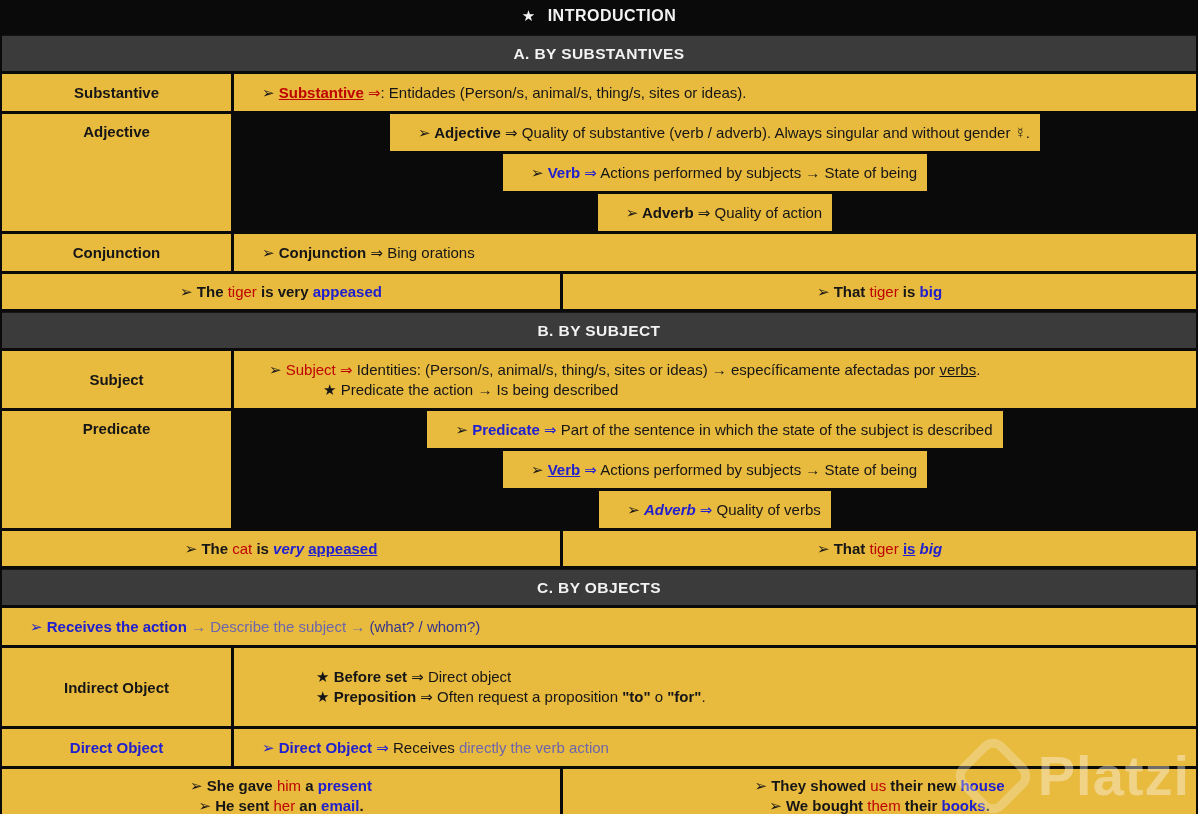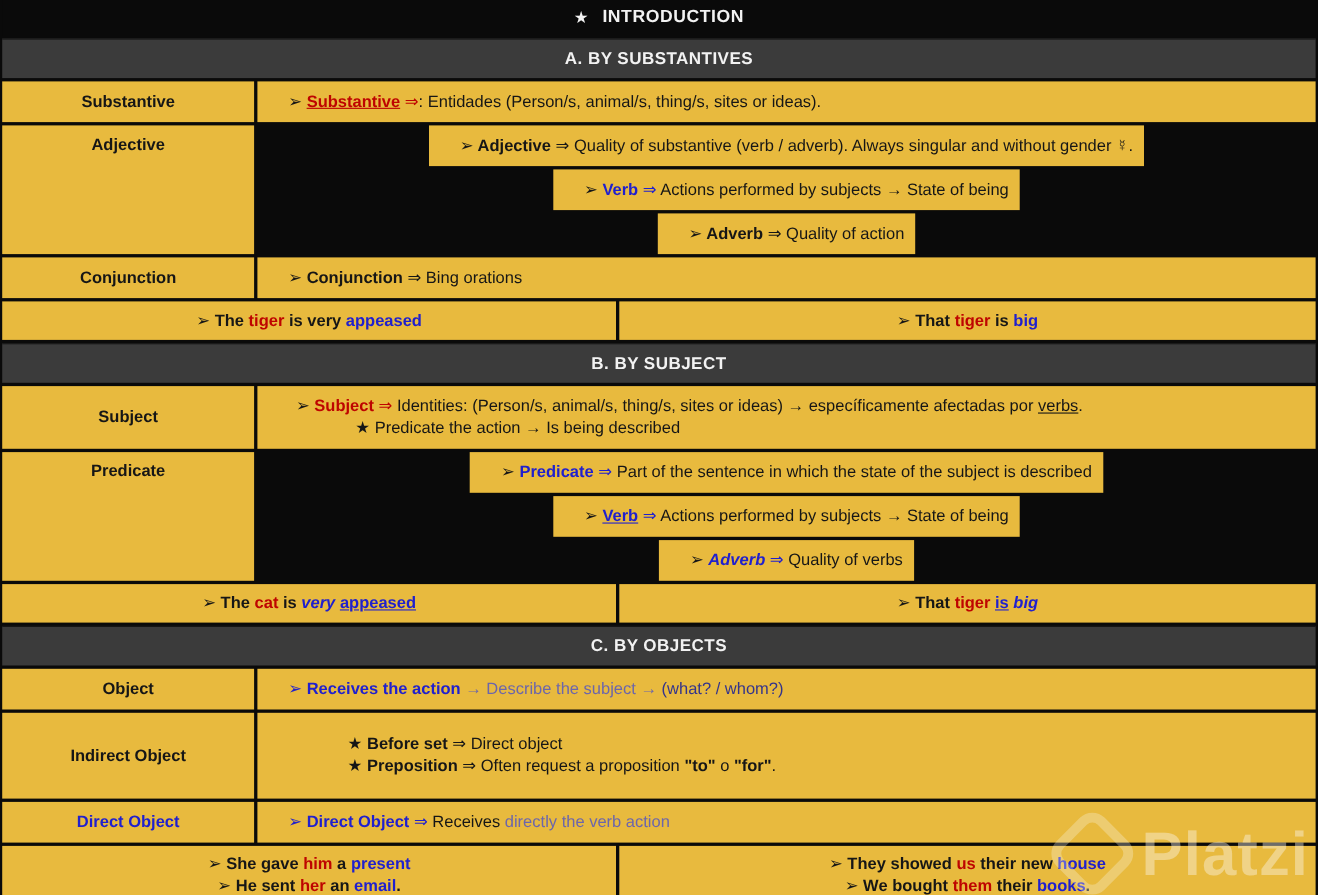--- a/index.html
+++ b/index.html
@@ -42,21 +42,21 @@
   .row-ex{display:flex;gap:3px;margin-bottom:3px;}
   .cell-ex{background:var(--yellow);display:flex;flex-direction:column;
     align-items:center;justify-content:center;font-size:15px;font-weight:700;
     color:var(--ink);min-height:35px;padding:3px 6px;}
   .cell-ex.left{flex:0 0 558px;}
   .cell-ex.right{flex:1;}
 
   
   .s-b{color:var(--ink);font-weight:700}
   .s-r{color:var(--ink);font-weight:400}
-  .s-rb{color:var(--red);font-weight:700}
+  .s-rb{color:var(--red);font-weight:400}
   .s-rbu{color:var(--red);font-weight:700;text-decoration:underline}
   .s-red{color:var(--red);font-weight:400}
   .s-bl{color:var(--blue);font-weight:700}
   .s-blr{color:var(--blue);font-weight:400}
   .s-blu{color:var(--blue);font-weight:700;text-decoration:underline}
   .s-bli{color:var(--blue);font-weight:700;font-style:italic}
   .s-u{color:var(--ink);font-weight:400;text-decoration:underline}
   .s-pu{color:var(--purple);font-weight:400}
   .s-nv{color:var(--navy);font-weight:400}
 
@@ -153,23 +153,20 @@
           <div class="line"><span class="s-b">➢   </span><span class="s-b">The </span><span class="s-rb">cat</span><span class="s-b"> is </span><span class="s-bli">very</span><span class="s-b"> </span><span class="s-blu">appeased</span></div>
         </div>
         <div class="cell-ex right">
           <div class="line"><span class="s-b">➢   </span><span class="s-b">That </span><span class="s-rb">tiger</span><span class="s-b"> </span><span class="s-blu">is</span><span class="s-b"> </span><span class="s-bli">big</span></div>
         </div>
       </div>
       <div class="section-bar">
         <span>C.  BY OBJECTS</span>
       </div>
       <div class="row">
-        <div class="cell cell-term">
-          <span class="s-b">Object</span>
-        </div>
         <div class="cell cell-def" style="min-height: 37px;">
           <div class="line"><span class="s-blr">➢   </span><span class="s-bl">Receives the action</span><span class="s-pu"> → </span><span class="s-pu">Describe the subject</span><span class="s-pu"> → </span><span class="s-nv">(what? / whom?)</span></div>
         </div>
       </div>
       <div class="row">
         <div class="cell cell-term">
           <span class="s-b">Indirect Object</span>
         </div>
         <div class="cell cell-def" style="min-height: 78px;">
           <div class="line ind"><span class="s-b">★   </span><span class="s-b">Before set</span><span class="s-r"> ⇒ </span><span class="s-r">Direct object</span></div>

